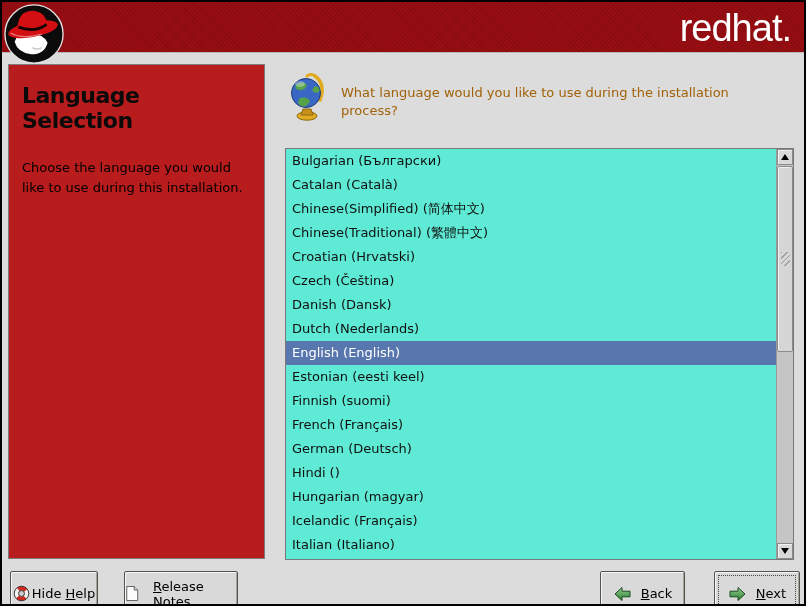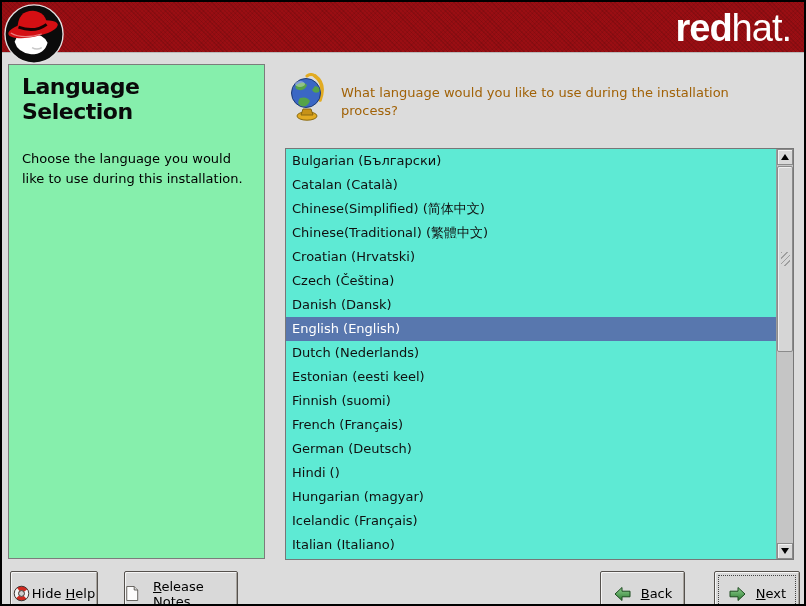--- a/index.html
+++ b/index.html
@@ -7,26 +7,26 @@
   .window{position:relative;width:802px;height:602px;border:2px solid #000;background:var(--bg,#dcdcdc);overflow:hidden;}
 
   
   .banner{position:absolute;left:0;top:0;width:100%;height:50px;
     background-color:var(--banner,#9a0e13);
     background-image:repeating-linear-gradient(45deg,rgba(0,0,0,.10) 0 1px,transparent 1px 3px),
                      repeating-linear-gradient(-45deg,rgba(0,0,0,.06) 0 1px,transparent 1px 3px);
     border-bottom:1px solid #b9b9b9;}
   .brand{position:absolute;right:13px;top:0;height:50px;line-height:52px;color:#fff;
     font-family:"Liberation Sans",sans-serif;font-size:38px;letter-spacing:-1px;}
-  .brand .b{font-weight:bold;}
+  .brand .b{font-weight:normal;}
   .logo{position:absolute;left:1px;top:1px;width:62px;height:62px;z-index:6;}
 
   
   .help-panel{position:absolute;left:6px;top:62px;width:257px;height:495px;box-sizing:border-box;
-    background:#86efac;border:1px solid #7c7c7c;padding:9px 12px 0 13px;}
+    background:#b91c1c;border:1px solid #7c7c7c;padding:18px 12px 0 13px;}
   .page-title{font-size:22px;font-weight:bold;color:#0a0a0a;letter-spacing:-.5px;}
   .help-text{margin-top:25px;font-size:13px;line-height:20px;color:#000;white-space:pre-line;}
 
   
   .globe{position:absolute;left:287px;top:71px;width:37px;height:48px;}
   .question{position:absolute;left:339px;top:82px;width:450px;font-size:13px;line-height:18px;
     color:#a16207;white-space:pre-line;}
 
   
   .listbox{position:absolute;left:283px;top:146px;width:509px;height:412px;box-sizing:border-box;
@@ -101,22 +101,22 @@
 
   <div class="listbox">
     <div class="rows">
       <div class="row">Bulgarian (Български)</div>
       <div class="row">Catalan (Català)</div>
       <div class="row">Chinese(Simplified) (简体中文)</div>
       <div class="row">Chinese(Traditional) (繁體中文)</div>
       <div class="row">Croatian (Hrvatski)</div>
       <div class="row">Czech (Čeština)</div>
       <div class="row">Danish (Dansk)</div>
+      <div class="row">Dutch (Nederlands)</div>
       <div class="row selected">English (English)</div>
-      <div class="row">Dutch (Nederlands)</div>
       <div class="row">Estonian (eesti keel)</div>
       <div class="row">Finnish (suomi)</div>
       <div class="row">French (Français)</div>
       <div class="row">German (Deutsch)</div>
       <div class="row">Hindi ()</div>
       <div class="row">Hungarian (magyar)</div>
       <div class="row">Icelandic (Français)</div>
       <div class="row">Italian (Italiano)</div>
     </div>
     <div class="scrollbar">

